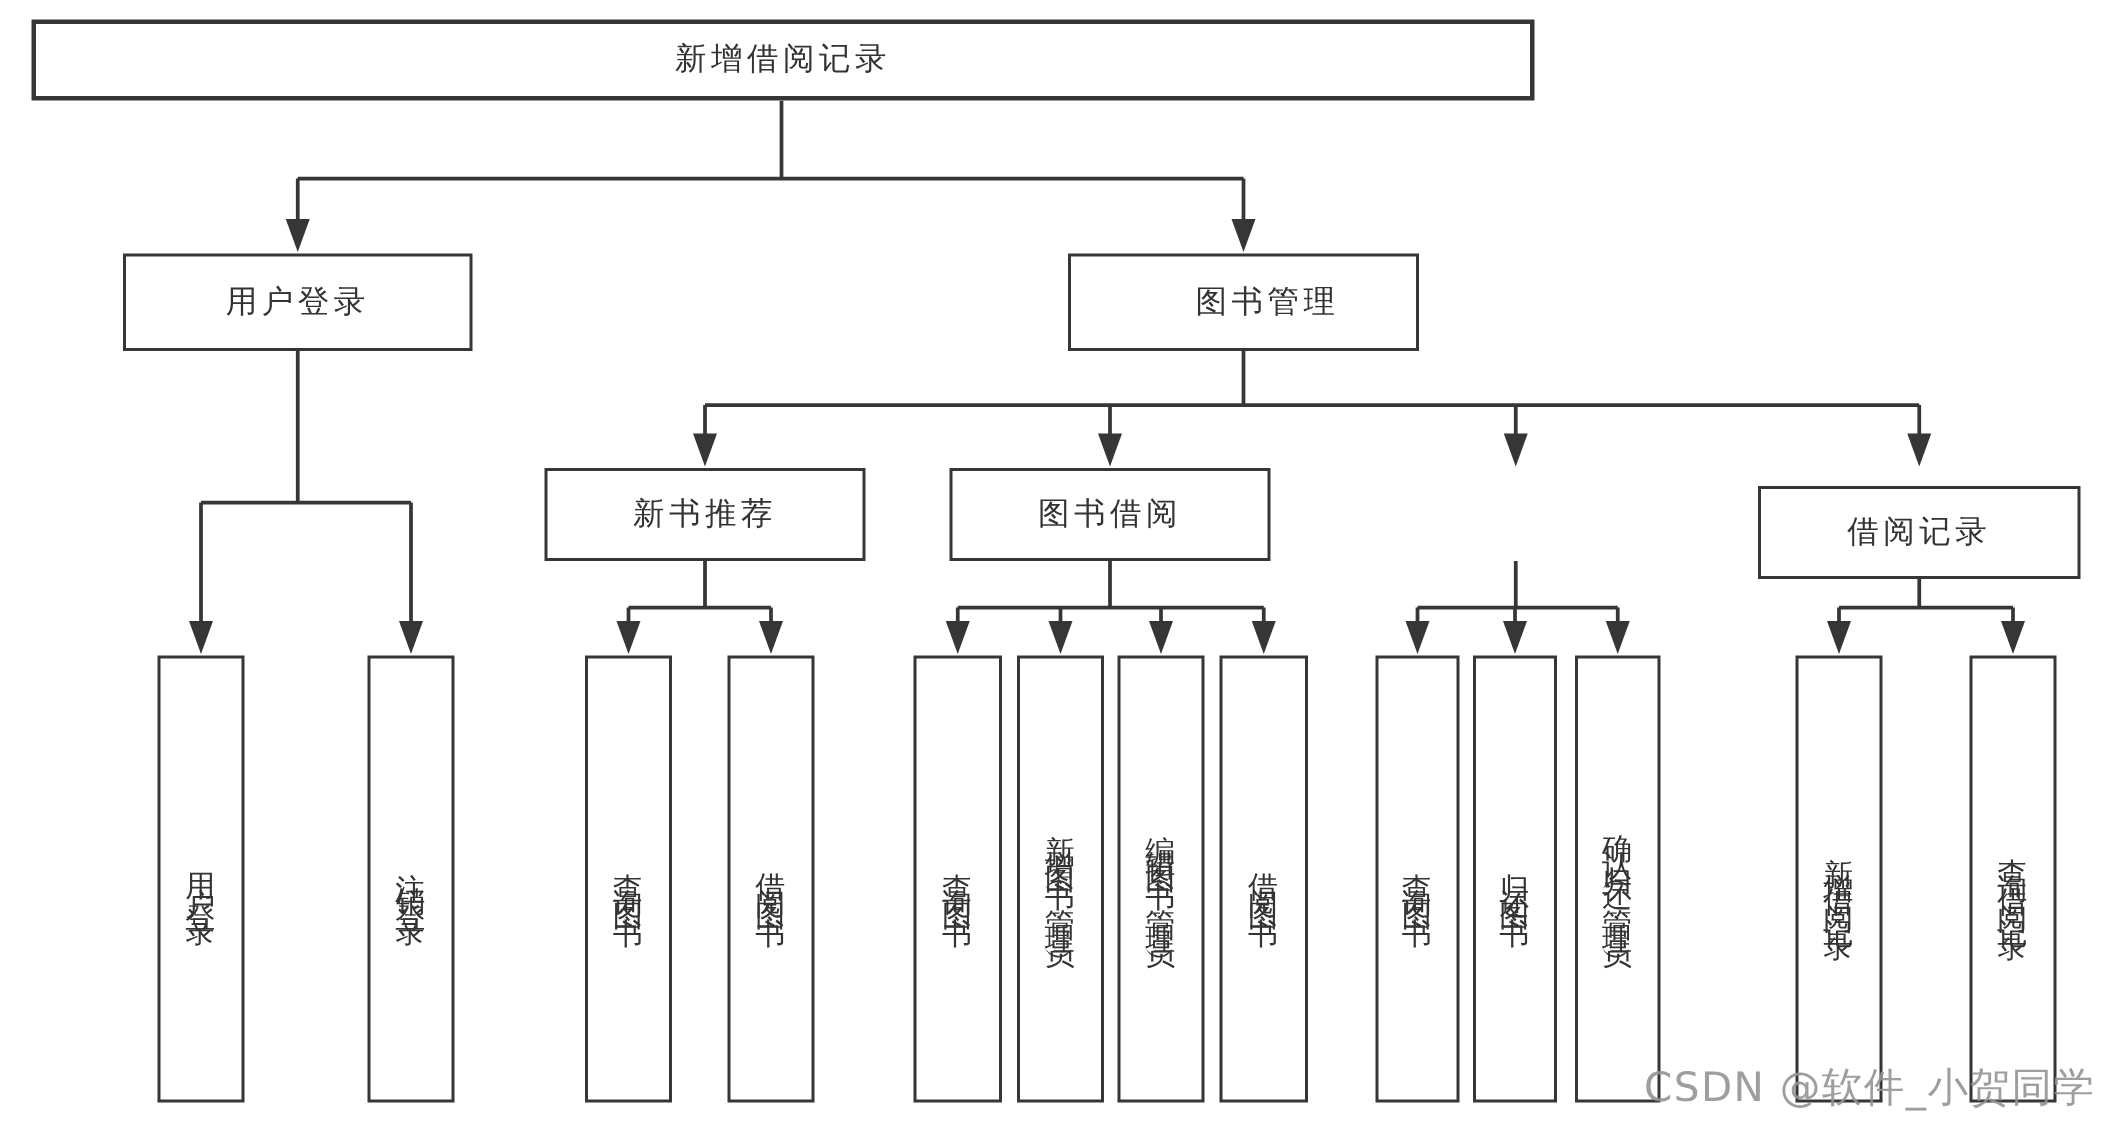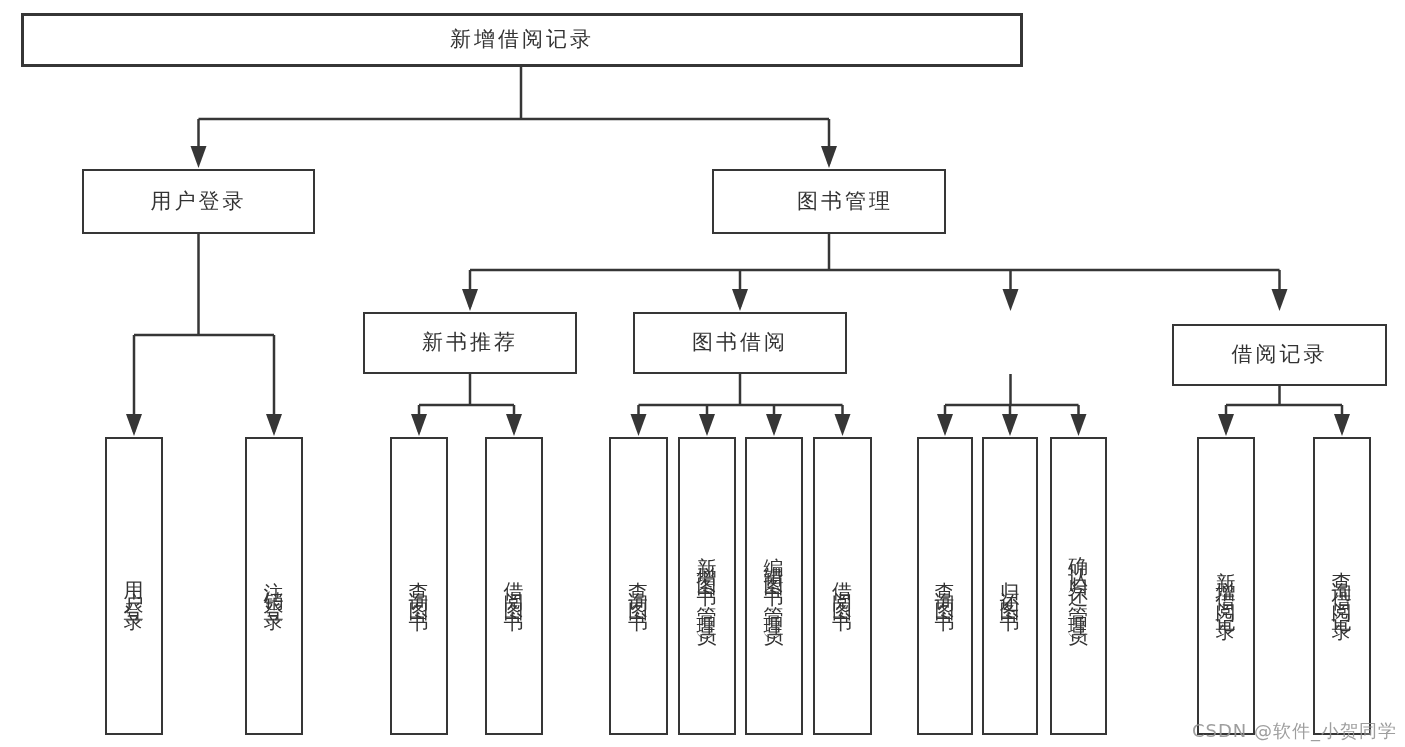--- a/index.html
+++ b/index.html
@@ -41,21 +41,21 @@
     font-size: 20px;
     letter-spacing: 10px;
     color: #333333;
     line-height: 1;
     white-space: nowrap;
   }
   .watermark {
     position: absolute;
     right: 8px;
     bottom: 4px;
-    font-size: 18px;
+    font-size: 27px;
     color: rgba(148, 148, 148, 0.9);
     letter-spacing: 1px;
     z-index: 5;
     white-space: nowrap;
   }
 </style>
 </head>
 <body>
 
 <div class="stage">

